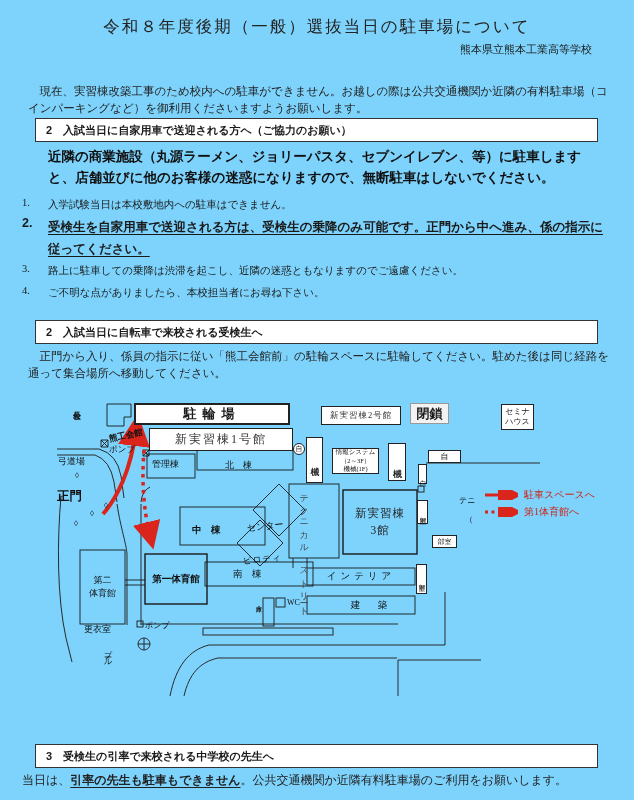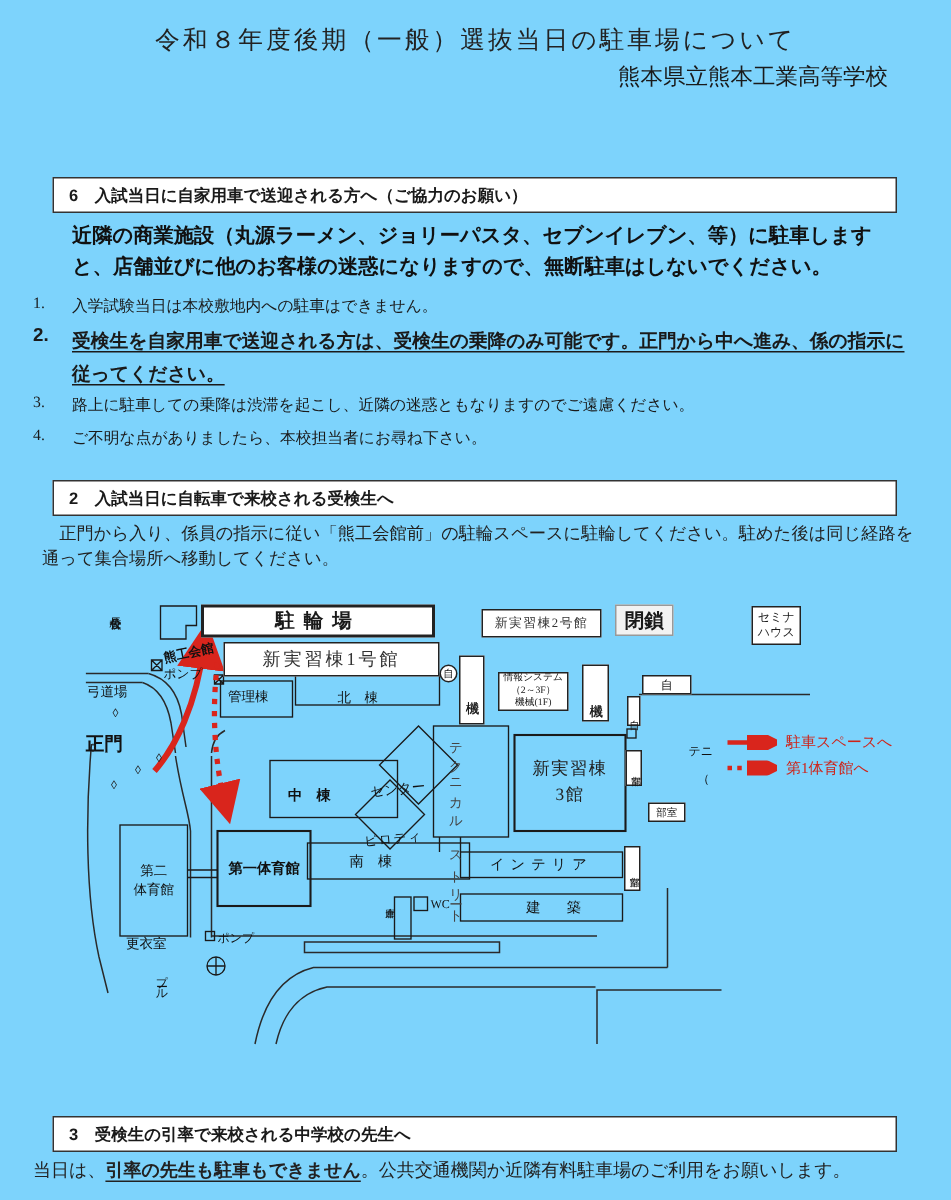--- a/index.html
+++ b/index.html
@@ -1,21 +1,21 @@
 <!DOCTYPE html>
 <html><head>
 <meta charset="utf-8">
 <style>
   html,body{margin:0;padding:0;background:#fff;}
   #page{position:relative;width:634px;height:800px;background:#7dd3fc;overflow:hidden;
         font-family:"Liberation Serif",serif;color:#1a1a1a;}
   .sans{font-family:"Liberation Sans",sans-serif;}
   .abs{position:absolute;}
   .title{top:16px;left:0;width:634px;text-align:center;font-size:16.5px;letter-spacing:2px;color:#222;}
-  .school{top:42px;left:0;width:592px;text-align:right;font-size:15px;}
+  .school{top:42px;left:0;width:592px;text-align:right;font-size:11px;}
   .para{font-size:11.5px;line-height:17px;color:#222;}
   .secbox{left:35px;width:541px;border:1.2px solid #333;padding:4px 10px 3px 10px;
           font-weight:bold;font-size:11px;font-family:"Liberation Sans",sans-serif;background:#fff;}
   .notice{left:48px;width:548px;font-weight:bold;font-size:13.5px;line-height:21px;
           font-family:"Liberation Sans",sans-serif;color:#111;}
   .li{left:22px;width:586px;display:flex;}
   .li .n{width:26px;flex:none;font-size:10.5px;}
   .li .t{flex:1;font-size:10.5px;line-height:16px;}
   .li.em .n{font-size:12.5px;font-weight:bold;font-family:"Liberation Sans",sans-serif;}
   .li.em .t{font-size:12.5px;font-weight:bold;line-height:22px;
@@ -33,23 +33,24 @@
   .bold{font-weight:bold;}
   .ul{text-decoration:underline;text-underline-offset:3px;}
 </style>
 </head>
 <body>
 
 <div id="page">
 
   <div class="abs title">令和８年度後期（一般）選抜当日の駐車場について</div>
   <div class="abs school">熊本県立熊本工業高等学校</div>
+  <div class="abs para" style="top:83px;left:28px;width:582px;">　現在、実習棟改築工事のため校内への駐車ができません。お越しの際は公共交通機関か近隣の有料駐車場（コインパーキングなど）を御利用くださいますようお願いします。</div>
 
   <div class="abs secbox" style="top:118px;">
-    <span>6　入試当日に自家用車で送迎される方へ（ご協力のお願い）</span>
+    <span>2　入試当日に自家用車で送迎される方へ（ご協力のお願い）</span>
   </div>
   <div class="abs notice" style="top:146px;">近隣の商業施設（丸源ラーメン、ジョリーパスタ、セブンイレブン、等）に駐車しますと、店舗並びに他のお客様の迷惑になりますので、無断駐車はしないでください。</div>
 
   <div class="abs li" style="top:197px;">
     <span class="n">1.</span>
     <span class="t">入学試験当日は本校敷地内への駐車はできません。</span>
   </div>
   <div class="abs li em" style="top:216px;">
     <span class="n">2.</span>
     <span class="t">受検生を自家用車で送迎される方は、受検生の乗降のみ可能です。正門から中へ進み、係の指示に従ってください。</span>

